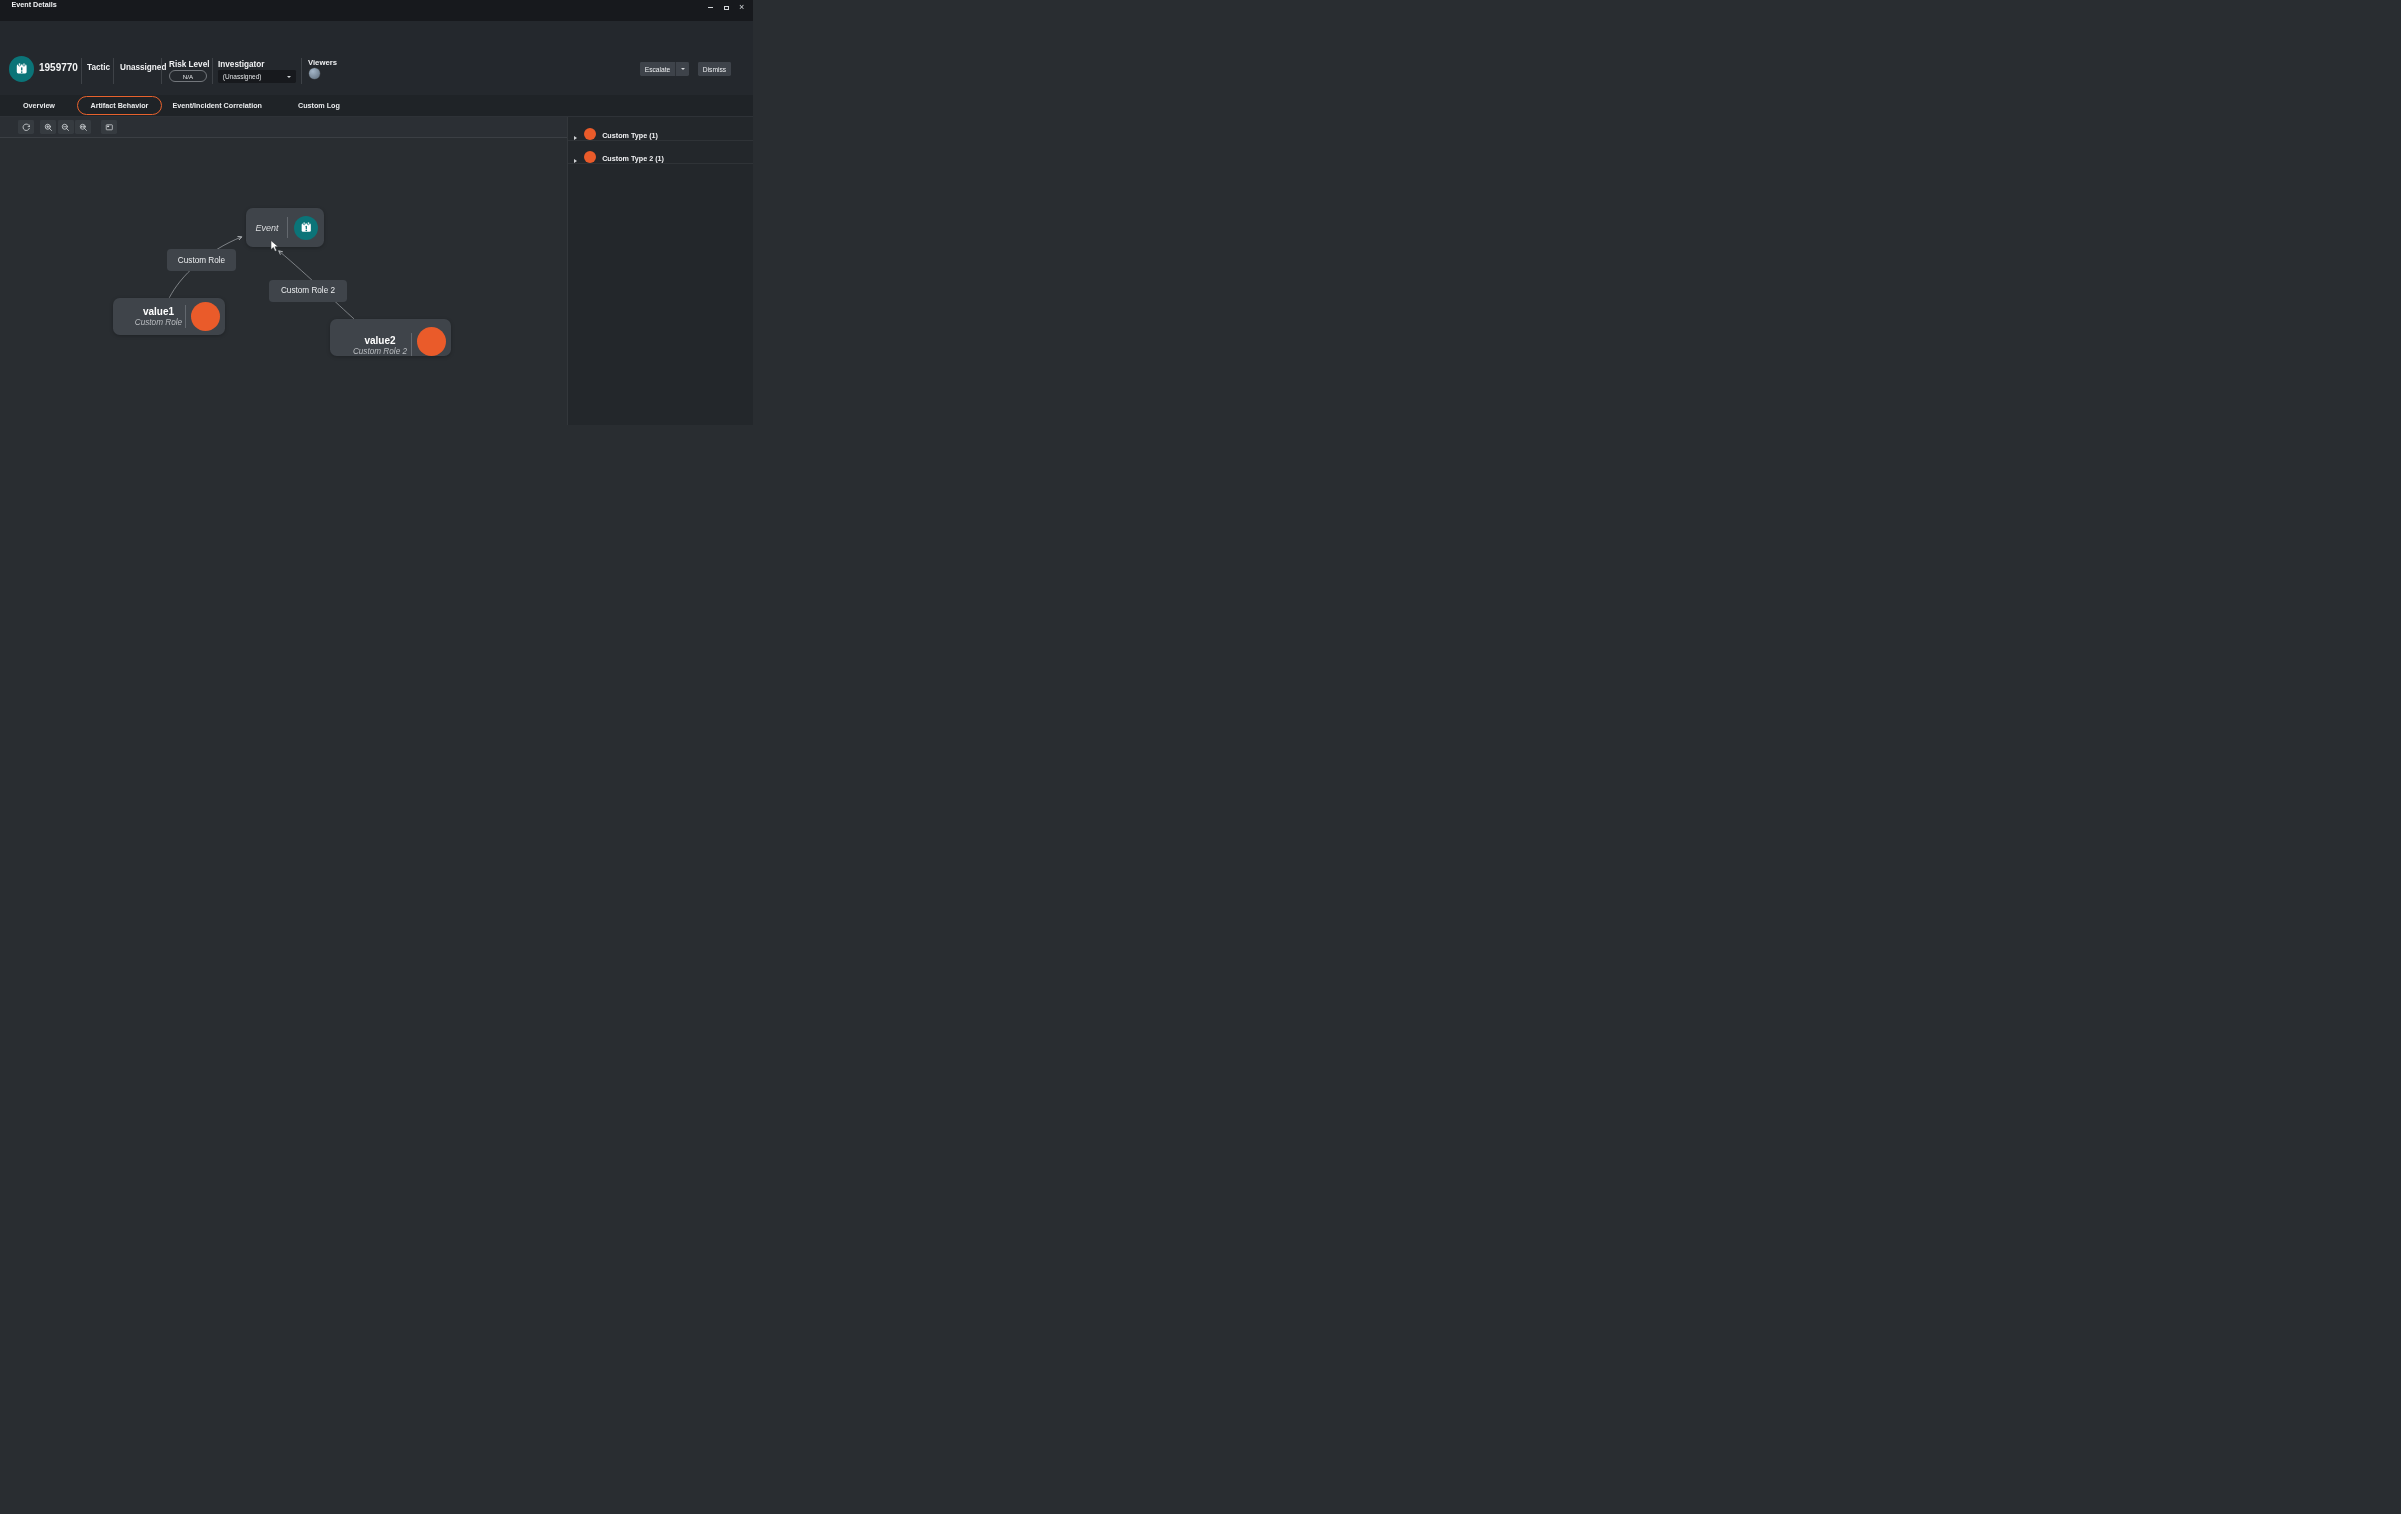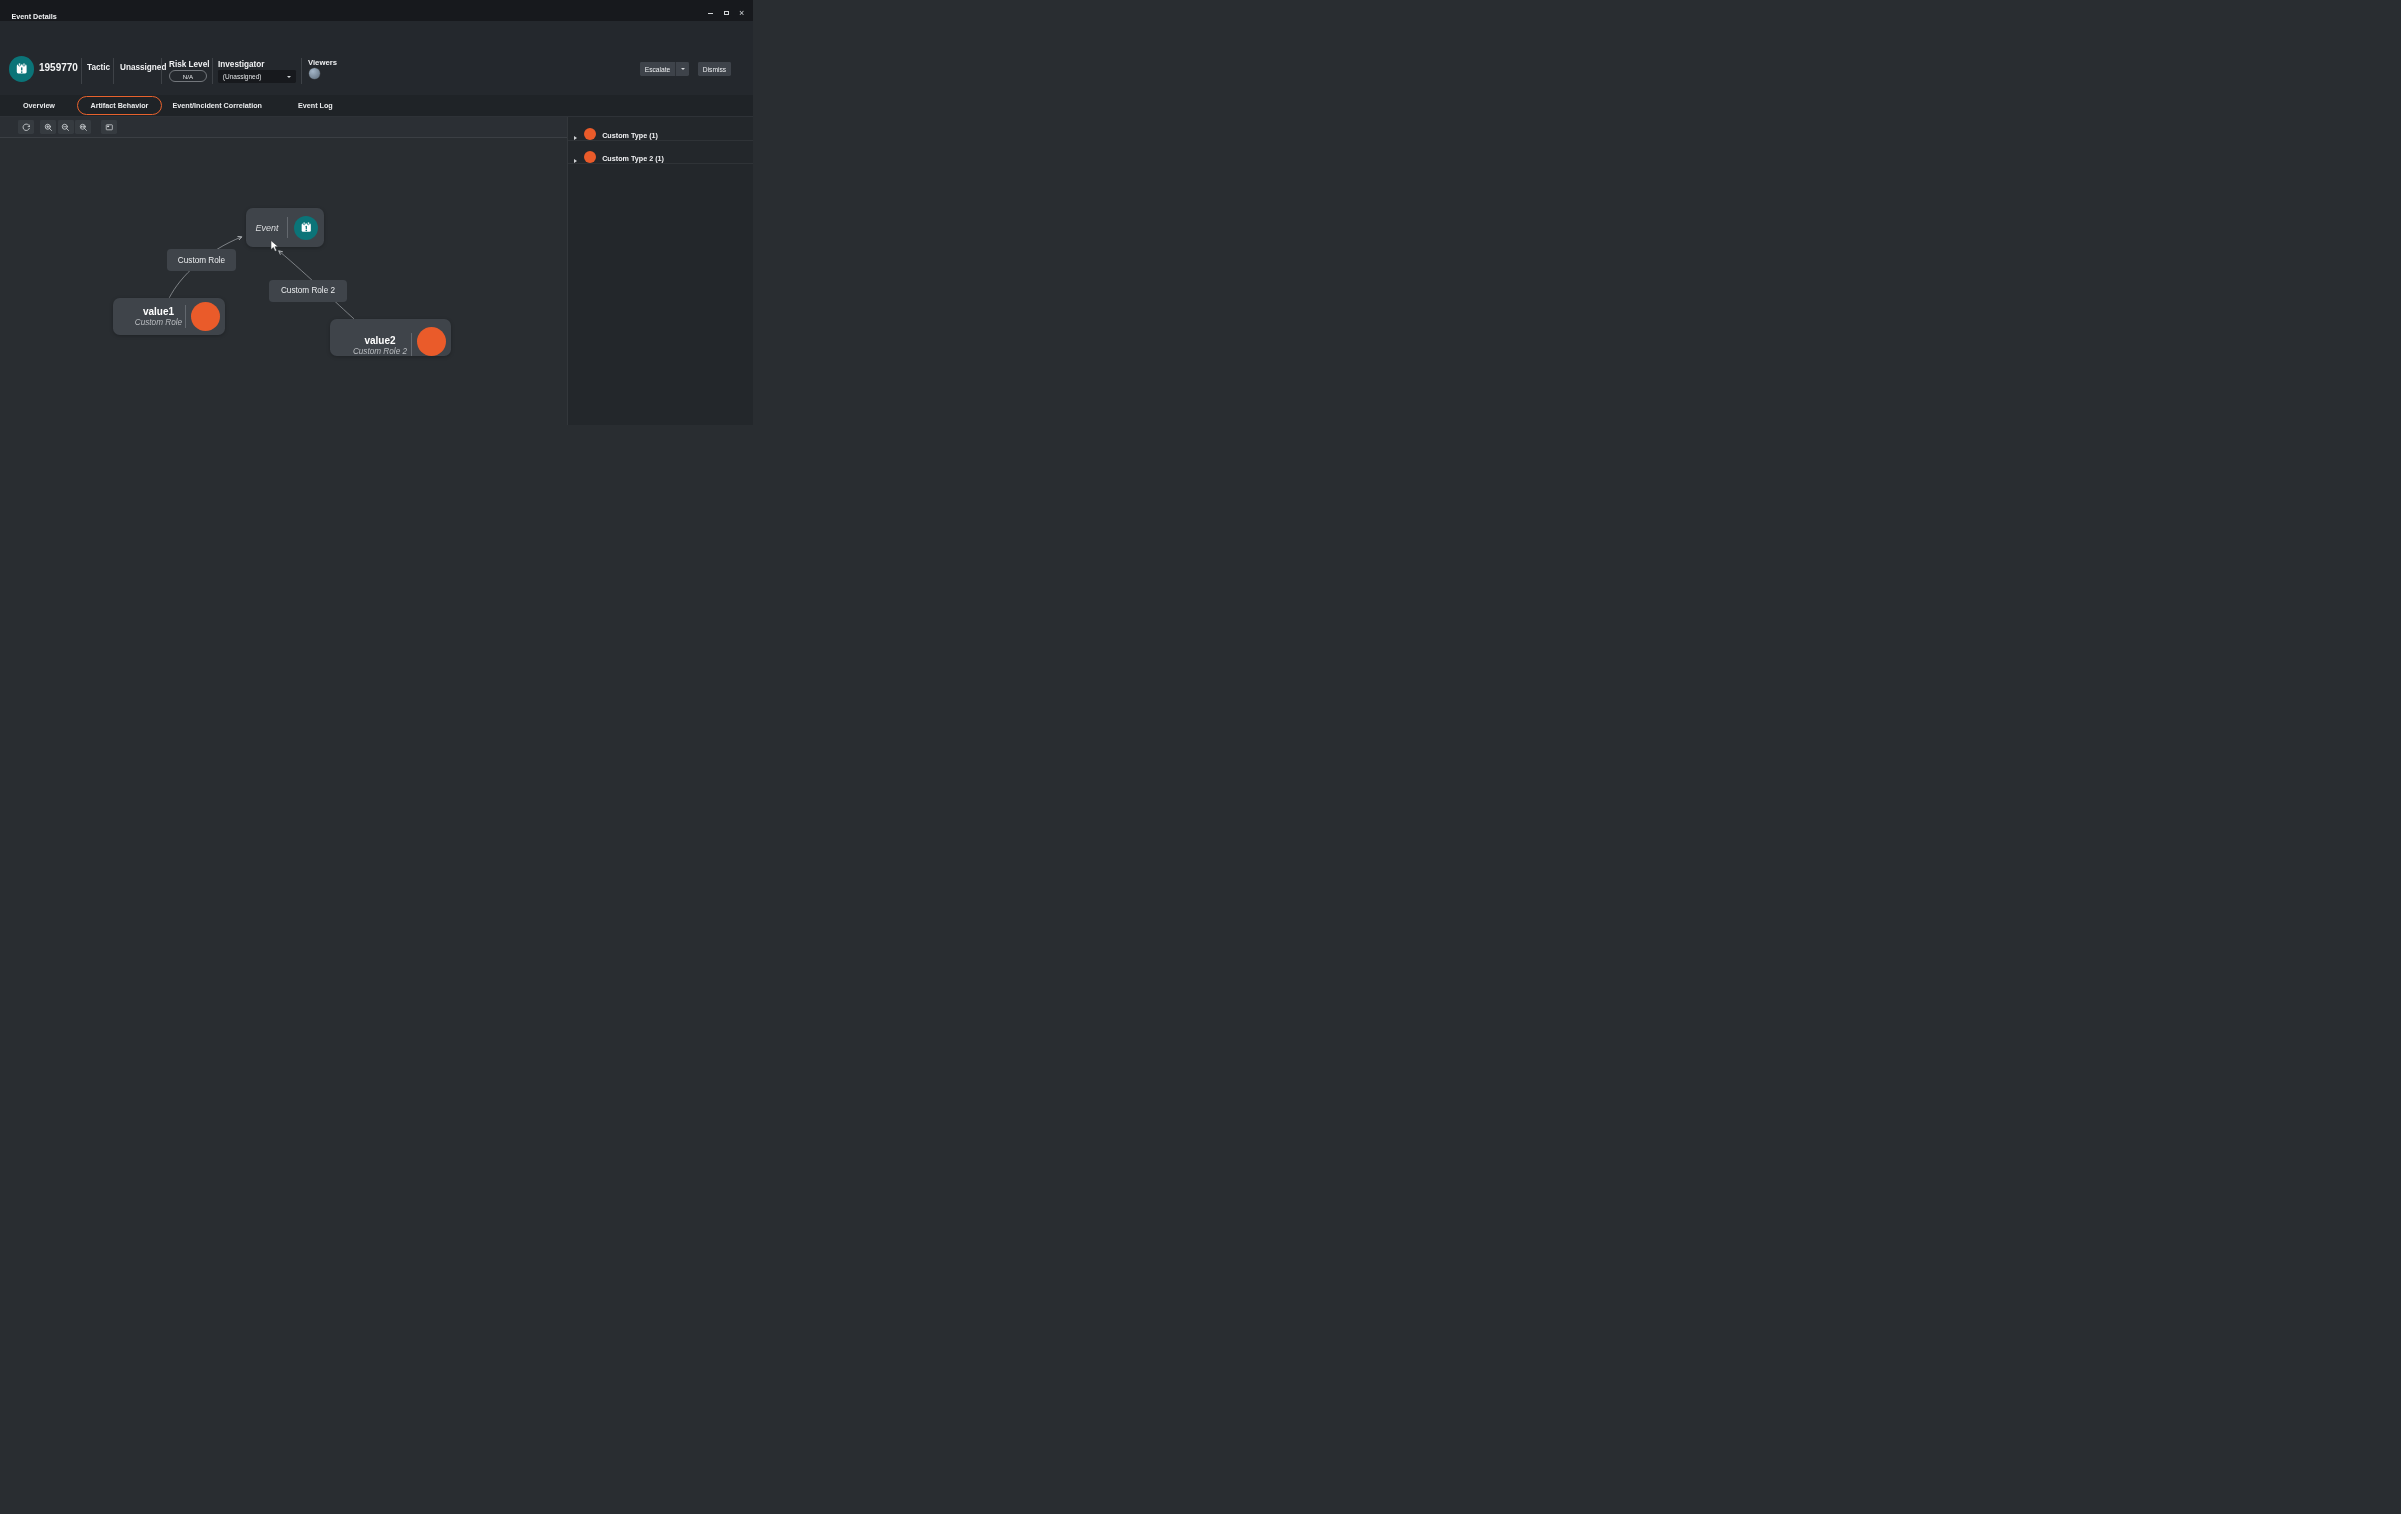--- a/index.html
+++ b/index.html
@@ -4,21 +4,21 @@
 <style>
   * { margin:0; padding:0; box-sizing:border-box; }
   html,body { width:753px; height:425px; }
   body {
     position:relative; overflow:hidden;
     background:#292d31; color:#e7e9eb;
     font-family:"Liberation Sans", sans-serif;
   }
 
   
-  .titlebar { position:absolute; top:0; left:0; right:0; height:21px; background:#17191d; display:flex; align-items:flex-end; z-index:30; }
+  .titlebar { position:absolute; top:0; left:0; right:0; height:21px; background:#17191d; display:flex; align-items:flex-start; z-index:30; }
   .titlebar-title { margin-left:11.5px; font-size:7.2px; font-weight:700; color:#f2f3f5; }
   .win-controls { margin-left:auto; display:flex; margin-right:3.8px; }
   .win-btn { width:15.4px; height:15.4px; display:flex; align-items:center; justify-content:center; color:#d3d6d9; cursor:default; }
   .glyph-min { width:5.3px; height:0; border-top:1px solid #d3d6d9; display:block; }
   .glyph-max { width:4.8px; height:4.3px; border:0.7px solid #d3d6d9; display:block; }
   .glyph-close { font-size:9px; line-height:9px; color:#d3d6d9; }
 
   
   .header { position:absolute; top:21px; left:0; right:0; height:74px; background:#24282d; z-index:20; }
   .header .abs { position:absolute; }
@@ -138,21 +138,21 @@
       <span class="caret-down"></span>
     </div>
     <div class="btn btn-dismiss">Dismiss</div>
   </div>
 </div>
 
 <div class="tabbar">
   <div class="tab tab-overview">Overview</div>
   <div class="tab tab-active">Artifact Behavior</div>
   <div class="tab tab-corr">Event/Incident Correlation</div>
-  <div class="tab tab-log">Event Log</div>
+  <div class="tab tab-log">Custom Log</div>
 </div>
 
 <div class="toolbar">
   <div class="tool-btn mr-lg">
     <svg width="8.6" height="8.6" viewBox="0 0 24 24" fill="none" stroke="#d9dcdf" stroke-width="2.2" stroke-linecap="round" stroke-linejoin="round">
       <polyline points="23 4 23 10 17 10"></polyline>
       <path d="M20.49 15a9 9 0 1 1-2.12-9.36L23 10"></path>
     </svg>
   </div>
   <div class="tool-btn">

